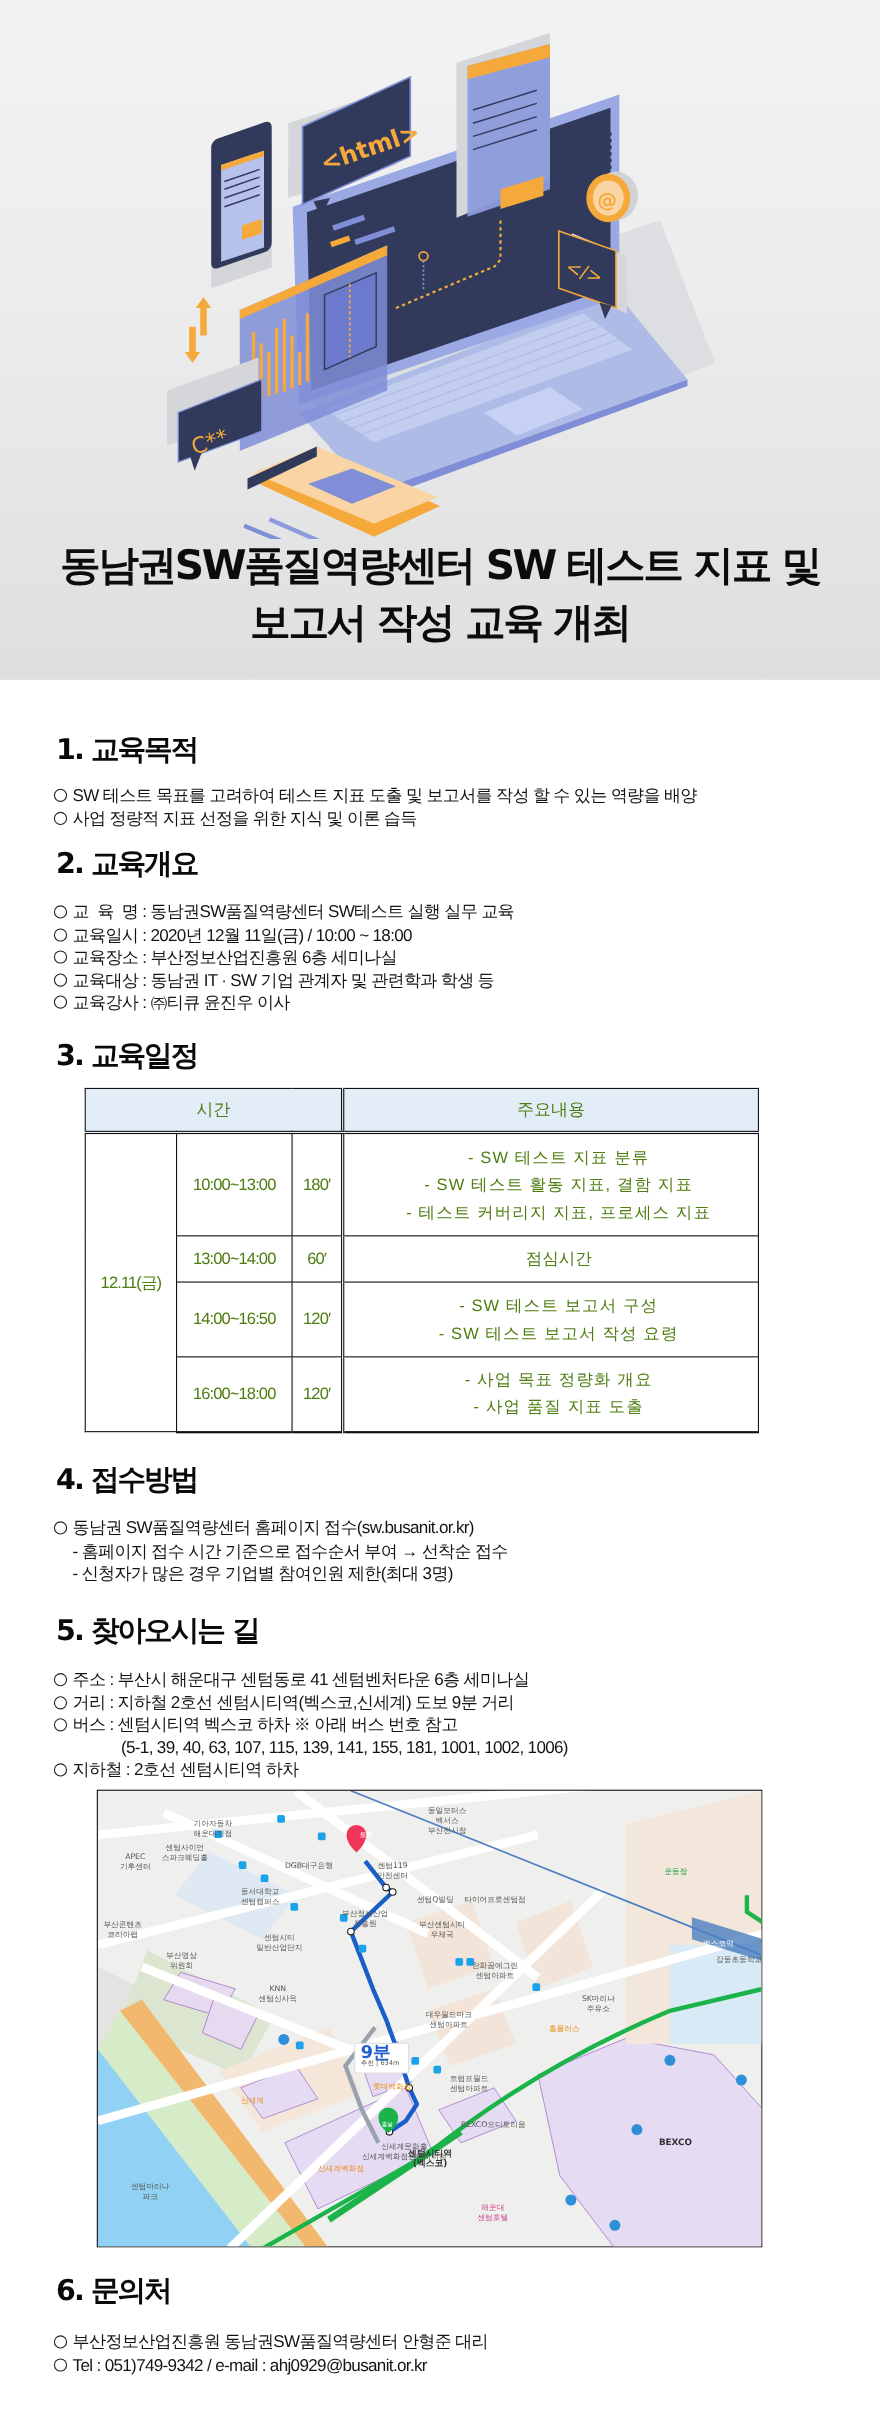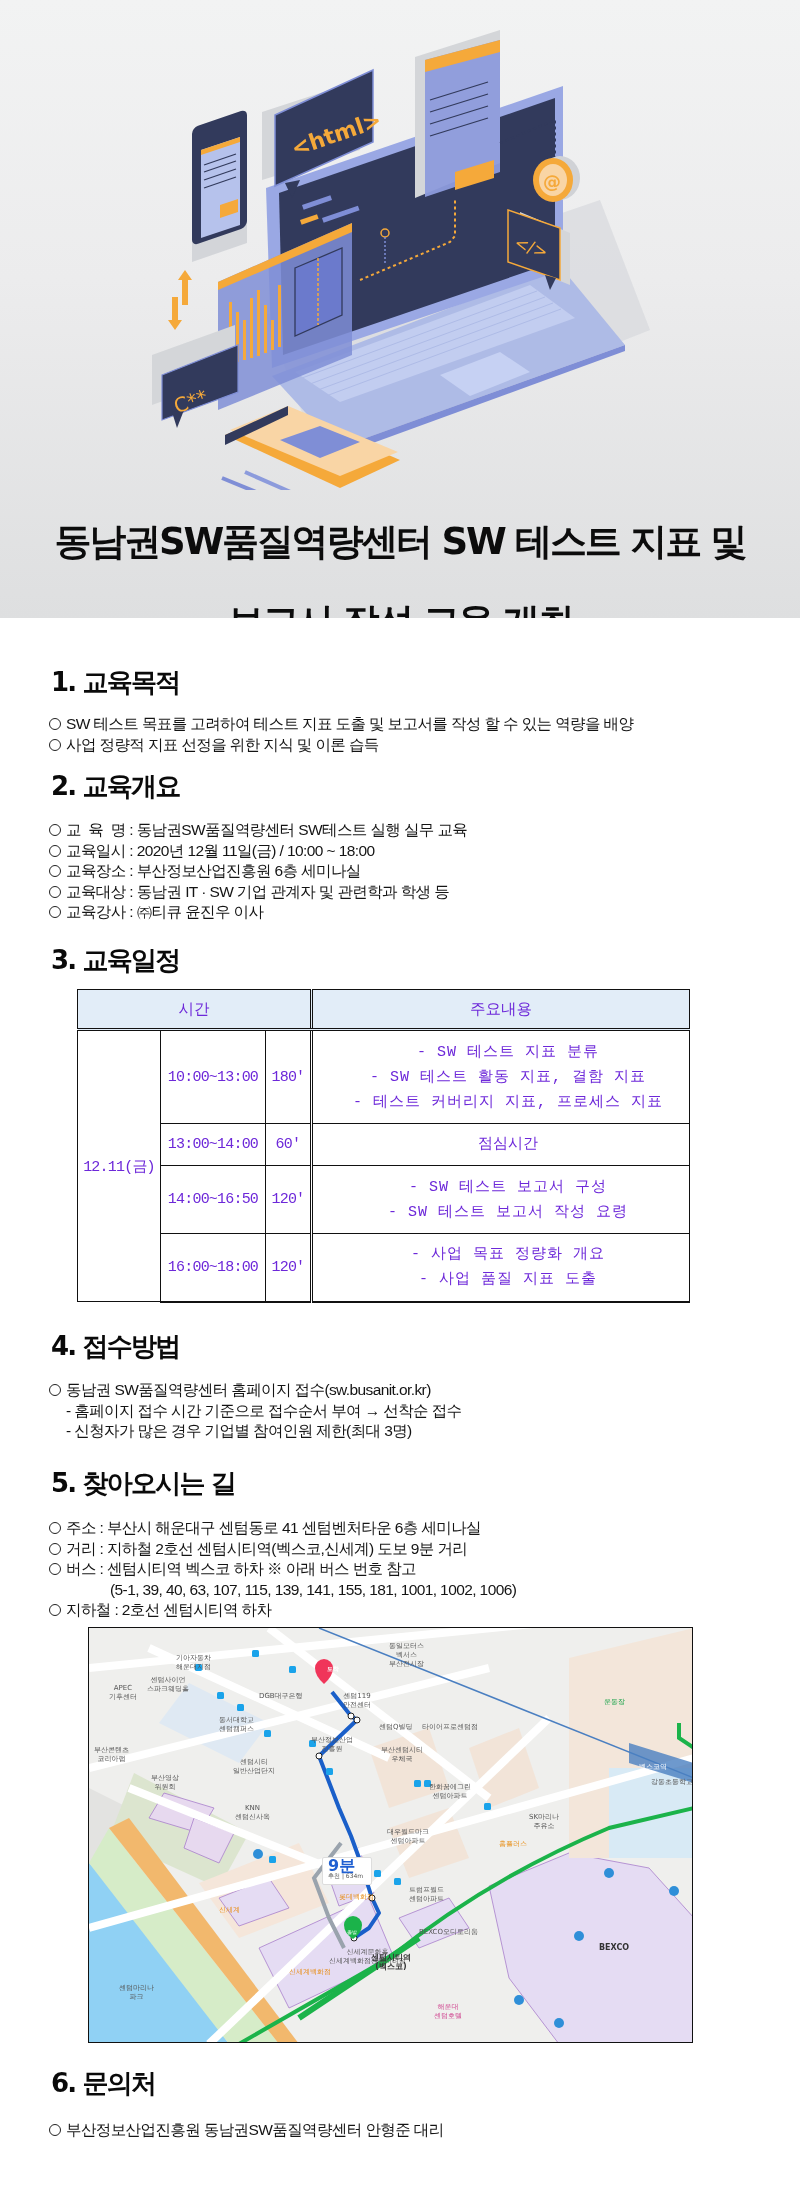--- a/index.html
+++ b/index.html
@@ -6,36 +6,36 @@
   html, body { width: 800px; background: #ffffff; }
   body { font-family: "DejaVu Sans", "Liberation Sans", sans-serif; color: #111; position: relative; height: 2196px; overflow: hidden; }
 
   
   .hero { position: absolute; left: 0; top: 0; width: 800px; height: 618px;
     background: linear-gradient(#f2f3f3 0%, #ececed 45%, #dedfe0 100%); overflow: hidden; }
   .hero svg.illu { position: absolute; left: 0; top: 0; }
   .hero-title { position: absolute; left: 0; top: 488px; width: 800px; text-align: center;
     font-family: "DejaVu Sans", sans-serif; font-weight: bold; font-size: 37px; line-height: 52px;
     letter-spacing: -2.2px; color: #0c0c0c; }
-  .hero-title span { display: block; margin-top: 28px; }
+  .hero-title span { display: block; }
 
   
   .sec-title { position: absolute; left: 40px; font-family: "DejaVu Sans", sans-serif;
     font-weight: bold; font-size: 26px; letter-spacing: -1.8px; color: #0a0a0a; line-height: 32px; margin-left: 11px; }
   .bullets { position: absolute; left: 49px; font-family: "Liberation Sans", sans-serif;
     font-size: 15.5px; letter-spacing: -0.6px; line-height: 20.5px; color: #141414; }
   .bullets .li { white-space: nowrap; }
   .bullets .circ { display: inline-block; width: 12px; height: 12px; border: 1.3px solid #222;
     border-radius: 50%; margin-right: 5px; vertical-align: -1px; }
   .bullets .sub { padding-left: 17px; }
   .bullets .sub2 { padding-left: 61px; }
 
   
   .sched { position: absolute; left: 77px; top: 989px; width: 613px; border-collapse: collapse;
-    font-family: Liberation Mono, monospace; font-size: 15px; color: #6d28d9; }
+    font-family: Liberation Sans, sans-serif; font-size: 15px; color: #4d7c0f; }
   .sched td, .sched th { border: 1.3px solid #111; }
   .sched th { background: #e2edf8; font-weight: normal; height: 40px; font-size: 15.5px; }
   .sched .thick-b { border-bottom: 3px double #111; }
   .sched .dbl-l { border-left: 3.5px double #111; }
   .sched td { text-align: center; }
   .sched td.content { text-align: center; padding-left: 14px; letter-spacing: 1px; line-height: 25px; }
   .sched td.center { text-align: center; letter-spacing: 0; }
   .sched tr.last td { border-bottom: 2.5px solid #111; }
   .sched .time { letter-spacing: -0.8px; }
 
@@ -368,13 +368,14 @@
   <div class="lbl" style="left:258px;top:300px;font-size:5px;color:#fff">출발</div>
   <div class="time-box">
     <span class="t1">9분</span>
     <span class="t2">추천 | 634m</span>
   </div>
 </div>
 
 <div class="sec-title" style="top:2067px;">6. 문의처</div>
 <div class="bullets" style="top:2120px;">
   <div class="li"><span class="circ"></span><span>부산정보산업진흥원 동남권SW품질역량센터 안형준 대리</span></div>
+  <div class="li"><span class="circ"></span><span>Tel : 051)749-9342 / e-mail : ahj0929@busanit.or.kr</span></div>
 </div>
 
 </body></html>

